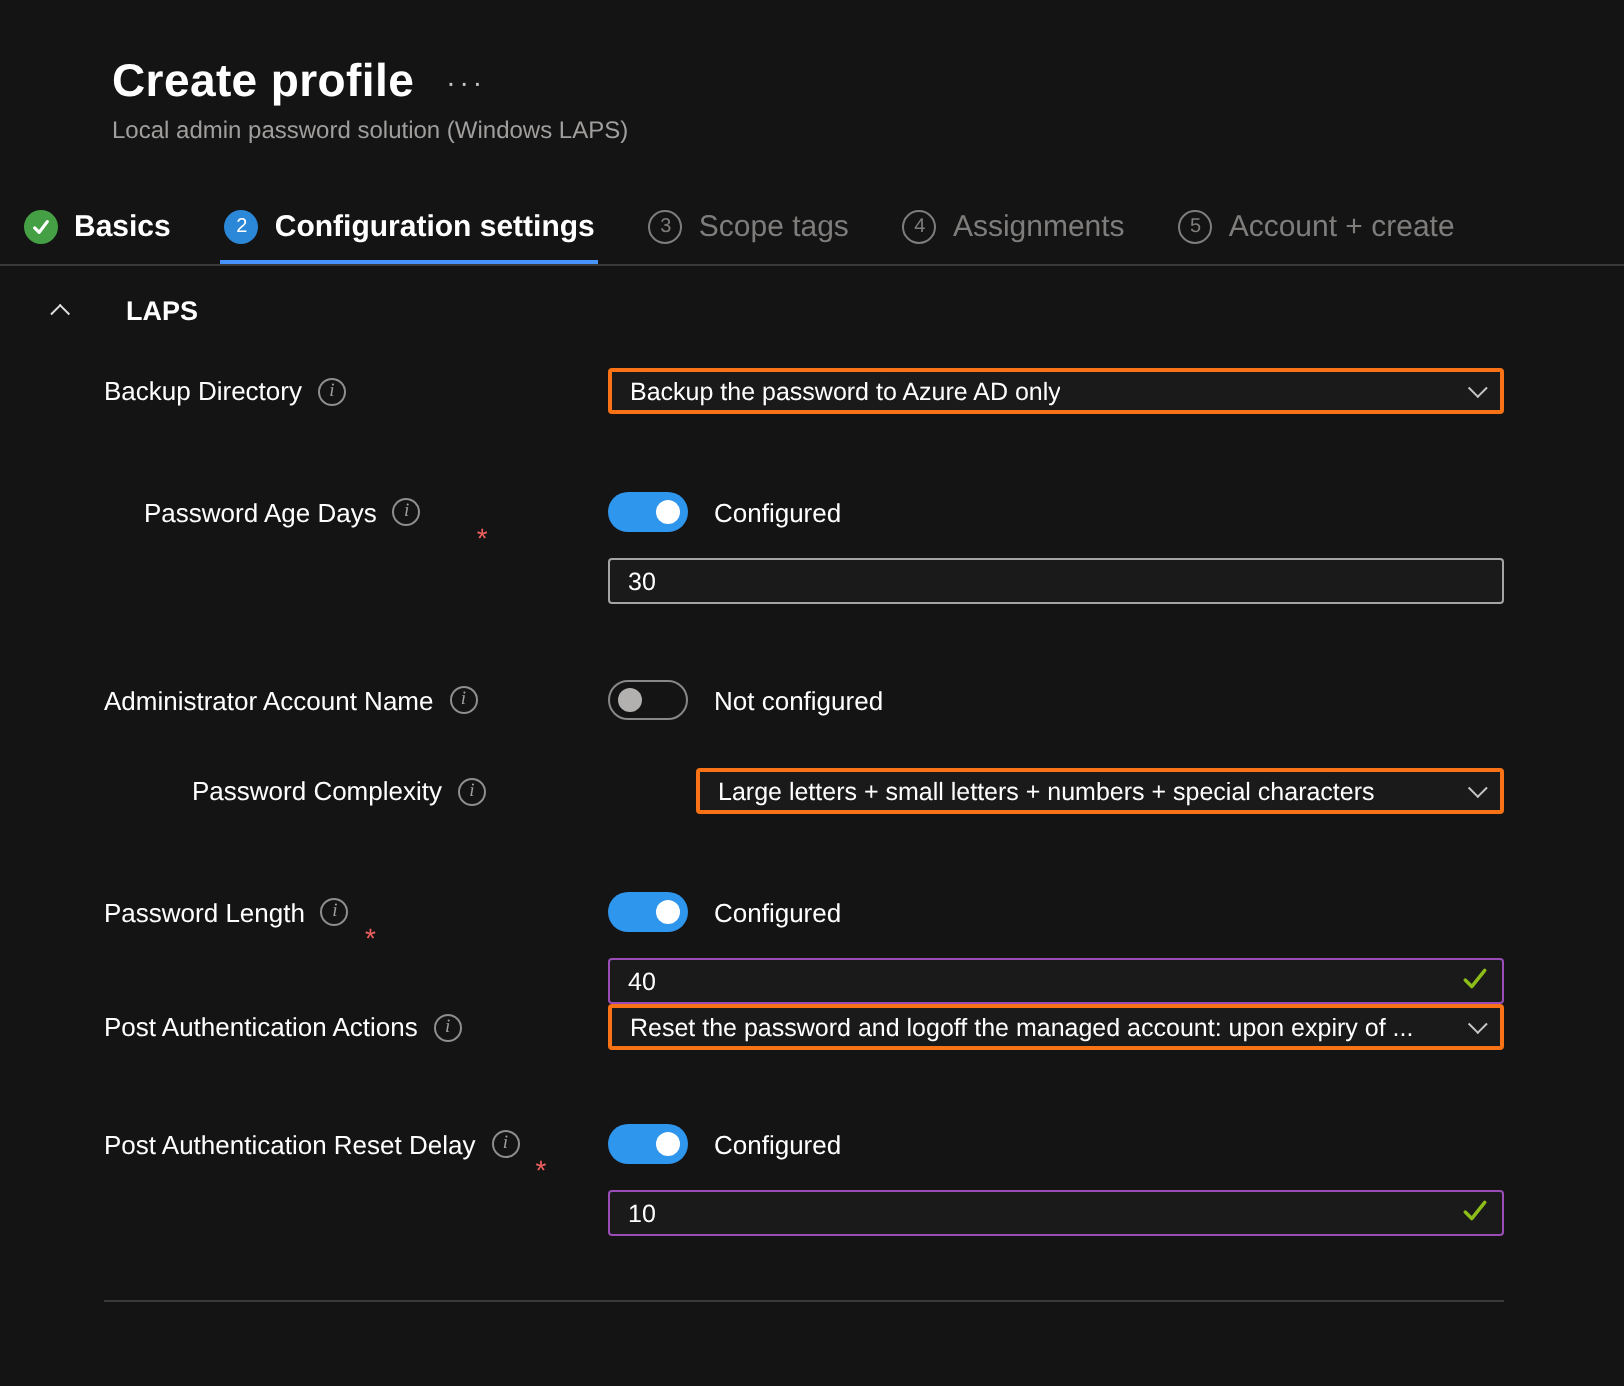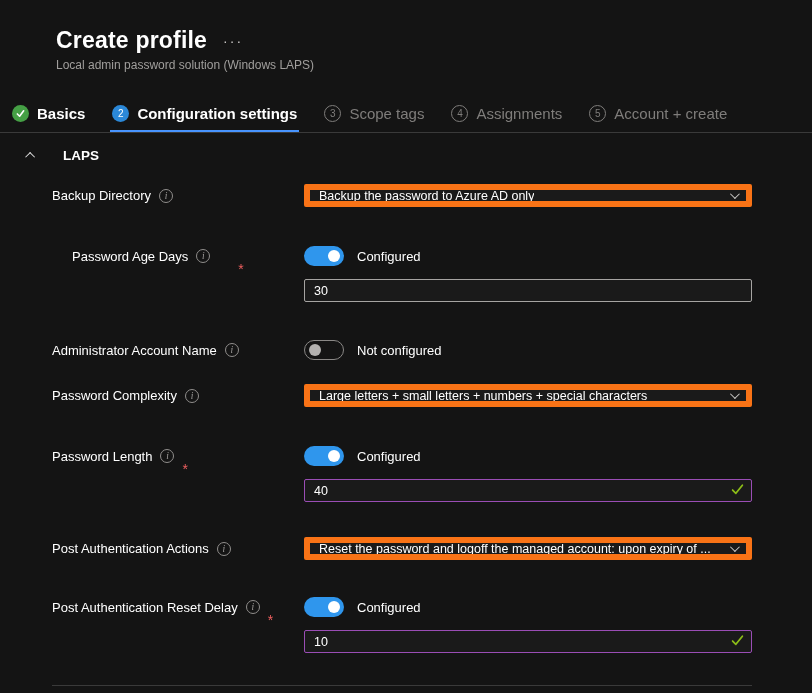--- a/index.html
+++ b/index.html
@@ -70,21 +70,21 @@
     color: #a19f9d; font-size: 9.5px; font-family: "Liberation Serif", serif; font-style: italic;
     display: inline-flex; align-items: center; justify-content: center; flex: 0 0 auto; cursor: pointer;
   }
   .required-mark { color: #ee5f5f; font-size: 14px; padding-left: 8px; display: flex; align-items: center; height: 23px; margin-top: 12px; }
   .required-mark.indent { padding-left: 28px; }
 
   .left-col { display: flex; flex-direction: row; }
   .left-col .field-label { height: 22px; }
 
   .dropdown {
-    height: 23px; border: 6px solid #f97316; background: #1a1a1a; border-radius: 2px;
+    height: 23px; border: 2px solid #f97316; background: #1a1a1a; border-radius: 2px;
     display: flex; align-items: center; justify-content: space-between;
     padding: 0 9px; font-size: 12.5px; color: #ffffff; cursor: pointer; width: 100%;
     white-space: nowrap; overflow: hidden;
   }
   .dropdown .dd-text { overflow: hidden; text-overflow: ellipsis; }
 
   .control-col { display: flex; flex-direction: column; }
   .toggle-row { display: flex; align-items: center; height: 22px; }
   .toggle { width: 40px; height: 20px; border-radius: 10px; position: relative; cursor: pointer; flex: 0 0 auto; }
   .toggle.on { background: #2f96ed; }
@@ -99,23 +99,23 @@
     border: 1px solid #a6a4a2; border-radius: 2px; padding: 0 26px 0 9px;
     font-size: 12.5px; font-family: "Liberation Sans", sans-serif; outline: none;
   }
   .text-input.valid { border-color: #9a4db5; }
   .valid-check { position: absolute; right: 8px; top: 4px; width: 13px; height: 13px; }
 
   
   .r-backup { margin-top: 21px; }
   .r-agedays { margin-top: 38px; }
   .r-adminname { margin-top: 37px; }
-  .r-complexity { margin-top: 23px; }
+  .r-complexity { margin-top: 23px; margin-left: 44px; }
   .r-length { margin-top: 38px; }
-  .r-actions { margin-top: 35px; }
+  .r-actions { }
   .r-delay { margin-top: 36px; }
 </style>
 </head>
 <body>
 
 <div class="page">
 
   <div class="header">
     <div class="title-row">
       <h1 class="page-title">Create profile</h1>

